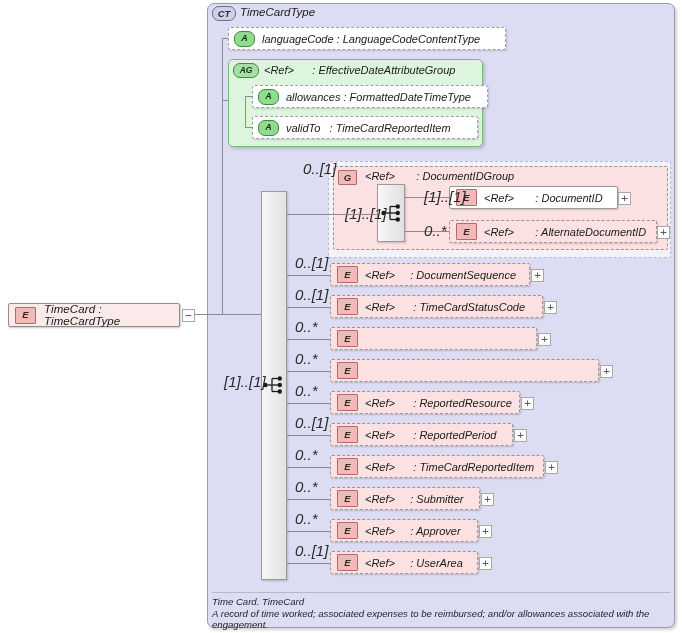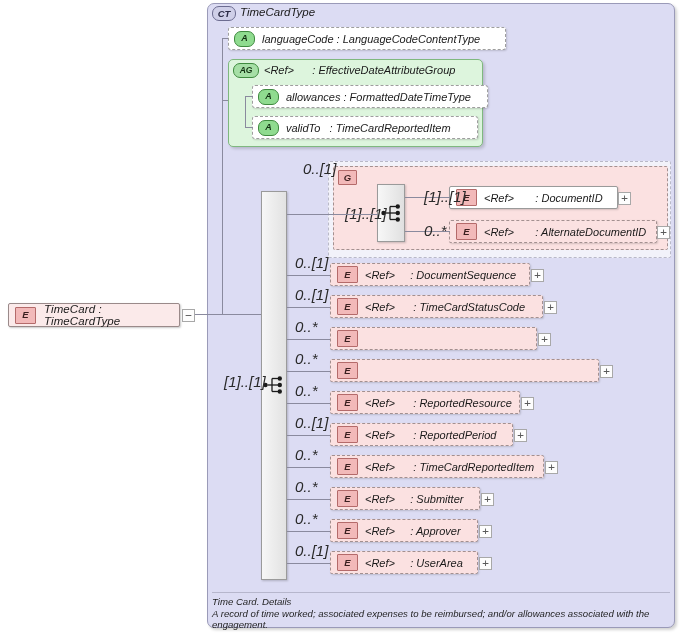--- a/index.html
+++ b/index.html
@@ -194,20 +194,21 @@
     <line x1="9" y1="16.5" x2="15" y2="16.5" stroke="#1a1a1a" stroke-width="1.3"></line>
     <circle cx="16.8" cy="3.5" r="2.2" fill="#1a1a1a"></circle>
     <circle cx="16.8" cy="10" r="2.2" fill="#1a1a1a"></circle>
     <circle cx="16.8" cy="16.5" r="2.2" fill="#1a1a1a"></circle>
   </svg>
   <span class="occ" style="left:224px;top:373px;">[1]..[1]</span>
 
   <div class="abs" id="grp-outer"></div>
   <div class="abs" id="grp-box"></div>
   <div class="abs" id="g-badge">G</div>
+  <div class="abs" id="g-title">&lt;Ref&gt;       : DocumentIDGroup</div>
   <span class="occ" style="left:303px;top:160px;">0..[1]</span>
 
   <div class="hline" style="left:287px;top:214px;width:46px;z-index:5;"></div>
 
   <div class="abs" id="grp-seq-bar"></div>
   <svg class="seq-icon" id="seq-icon-grp" viewBox="0 0 22 20">
     <circle cx="2.5" cy="10" r="2.2" fill="#1a1a1a"></circle>
     <line x1="4.5" y1="10" x2="9" y2="10" stroke="#1a1a1a" stroke-width="1.3"></line>
     <line x1="9" y1="3.5" x2="9" y2="16.5" stroke="#1a1a1a" stroke-width="1.3"></line>
     <line x1="9" y1="3.5" x2="15" y2="3.5" stroke="#1a1a1a" stroke-width="1.3"></line>
@@ -302,17 +303,17 @@
       <span class="occ" style="left: 295px; top: 542px;">0..[1]</span>
       <div class="abs el-row" style="left: 330px; top: 551px; width: 148px; height: 23px;">
         <span class="e-badge">E</span>
         <span class="lbl">&lt;Ref&gt;     : UserArea</span>
       </div>
       <div class="expander" style="left: 479px; top: 557px; z-index: 7;">+</div>
     </div>
 
   <div class="abs" id="doc-div"></div>
   <div class="abs" id="doc-text">
-    <div>Time Card. Details</div>
+    <div>Time Card. TimeCard</div>
     <div>A record of time worked; associated expenses to be reimbursed; and/or allowances associated with the engagement.</div>
   </div>
 
 </div>
 
 </body></html>

